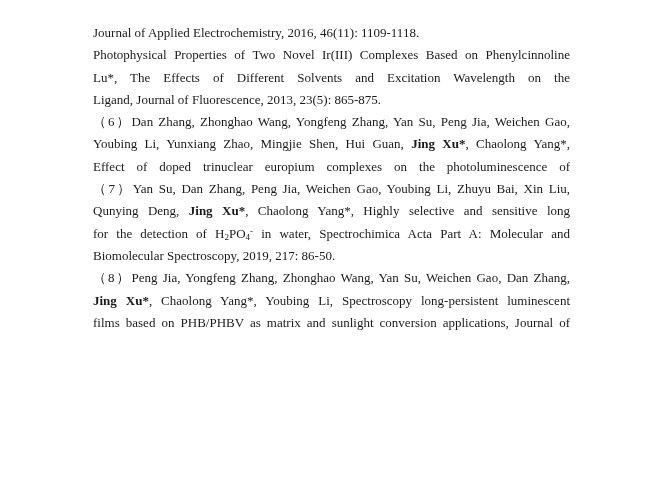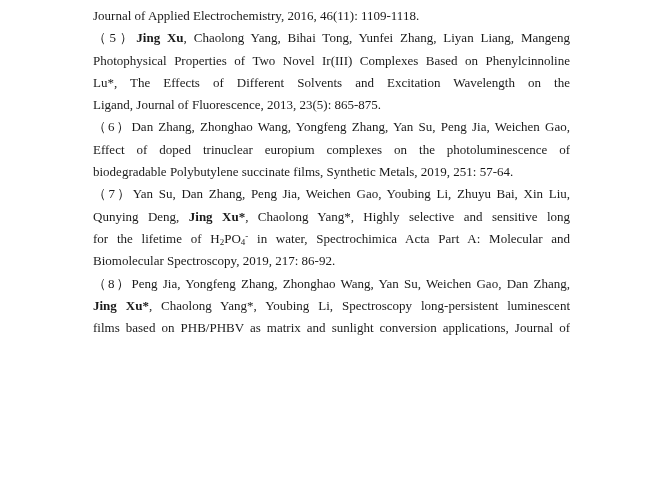--- a/index.html
+++ b/index.html
@@ -10,21 +10,21 @@
   body {
     width: 661px;
     height: 503px;
     overflow: hidden;
     position: relative;
     font-family: "Liberation Serif", "DejaVu Serif", serif;
   }
   .doc-page {
     position: absolute;
     left: 93px;
-    top: 5px;
+    top: 22px;
     width: 477px;
     color: #1a1a1a;
   }
   .line {
     font-size: 13px;
     line-height: 22.3px;
     height: 22.3px;
     white-space: normal;
     text-align: justify;
     text-align-last: justify;
@@ -43,28 +43,27 @@
   }
   sub { vertical-align: -2px; }
   sup { vertical-align: 4px; }
 </style>
 </head>
 <body>
 
 <div class="doc-page">
   <div>
       <div class="line line-last"><span>Journal of Applied Electrochemistry, 2016, 46(11): 1109-1118.</span></div>
-      <div class="line"><span>（5）</span><span class="bold">Jing Xu</span><span>, Chaolong Yang, Bihai Tong, Yunfei Zhang, Liyan Liang, Mangeng</span></div>
       <div class="line"><span>Photophysical Properties of Two Novel Ir(III) Complexes Based on Phenylcinnoline</span></div>
       <div class="line"><span>Lu*, The Effects of Different Solvents and Excitation Wavelength on the</span></div>
       <div class="line line-last"><span>Ligand, Journal of Fluorescence, 2013, 23(5): 865-875.</span></div>
       <div class="line"><span>（6）Dan Zhang, Zhonghao Wang, Yongfeng Zhang, Yan Su, Peng Jia, Weichen Gao,</span></div>
+      <div class="line"><span>Youbing Li, Yunxiang Zhao, Mingjie Shen, Hui Guan, </span><span class="bold">Jing Xu*</span><span>, Chaolong Yang*,</span></div>
       <div class="line"><span>Effect of doped trinuclear europium complexes on the photoluminescence of</span></div>
-      <div class="line line-last"><span>biodegradable Polybutylene succinate films, Synthetic Metals, 2019, 251: 57-64.</span></div>
       <div class="line"><span>（7）Yan Su, Dan Zhang, Peng Jia, Weichen Gao, Youbing Li, Zhuyu Bai, Xin Liu,</span></div>
       <div class="line"><span>Qunying Deng, </span><span class="bold">Jing Xu*</span><span>, Chaolong Yang*, Highly selective and sensitive long</span></div>
-      <div class="line"><span>for the lifetime of H</span><sub>2</sub><span>PO</span><sub>4</sub><sup>-</sup><span> in water, Spectrochimica Acta Part A: Molecular and</span></div>
-      <div class="line line-last"><span>Biomolecular Spectroscopy, 2019, 217: 86-92.</span></div>
+      <div class="line"><span>for the detection of H</span><sub>2</sub><span>PO</span><sub>4</sub><sup>-</sup><span> in water, Spectrochimica Acta Part A: Molecular and</span></div>
+      <div class="line line-last"><span>Biomolecular Spectroscopy, 2019, 217: 86-50.</span></div>
       <div class="line"><span>（8）Peng Jia, Yongfeng Zhang, Zhonghao Wang, Yan Su, Weichen Gao, Dan Zhang,</span></div>
       <div class="line"><span class="bold">Jing Xu*</span><span>, Chaolong Yang*, Youbing Li, Spectroscopy long-persistent luminescent</span></div>
       <div class="line"><span>films based on PHB/PHBV as matrix and sunlight conversion applications, Journal of</span></div>
     </div>
 </div>
 
 </body></html>

